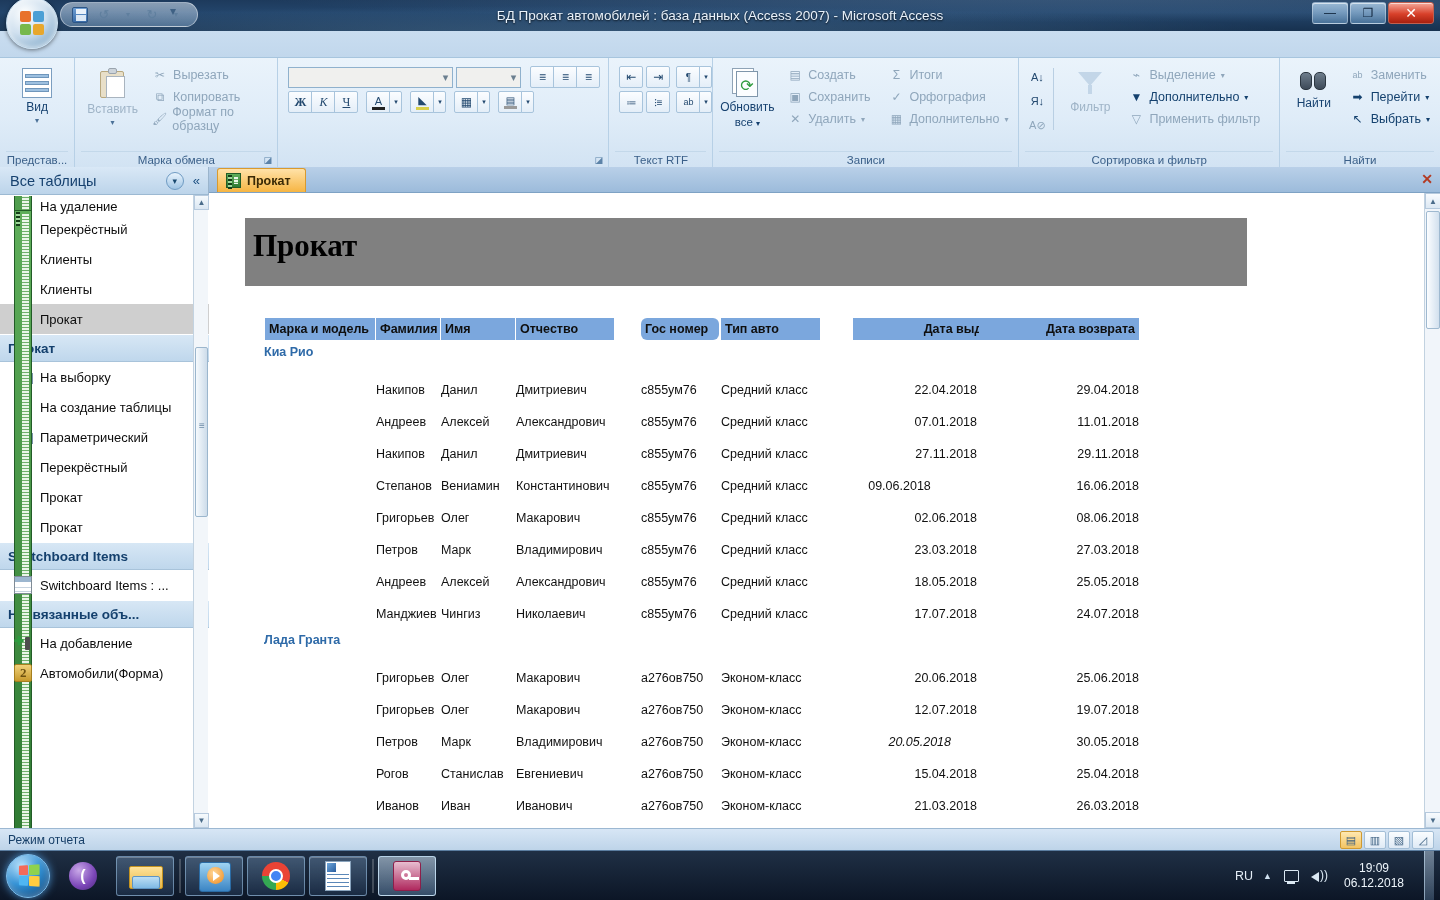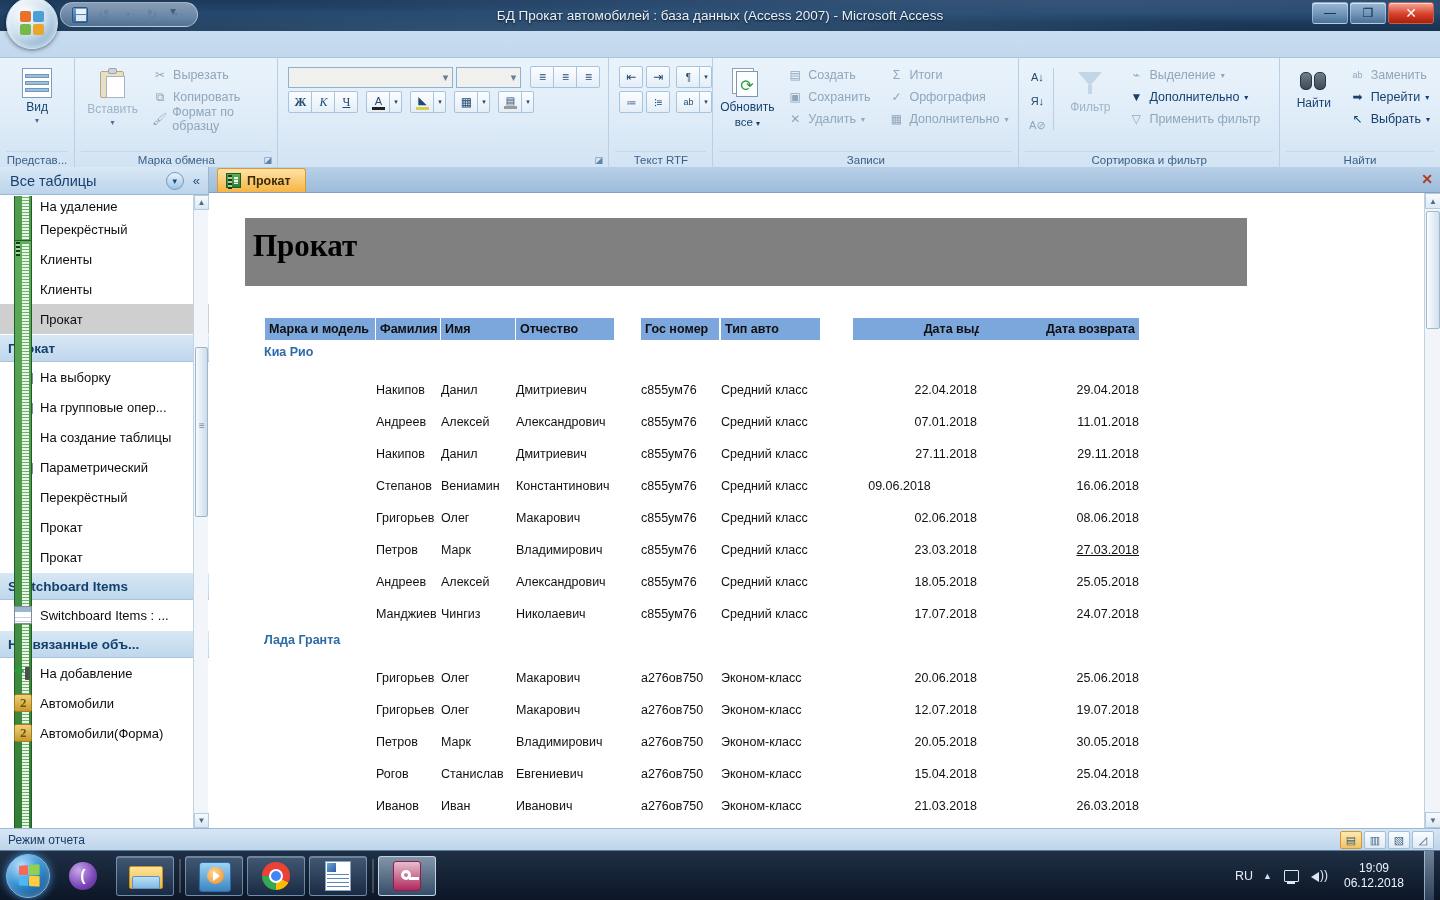--- a/index.html
+++ b/index.html
@@ -680,24 +680,20 @@
         </div>
         <div class="navgroup">
           <span class="g">Прокат</span>
           <span class="chev">⌃</span>
         </div>
         <div class="navitem">
           <span class="ni query"></span>
           <span>На выборку</span>
         </div>
         <div class="navitem">
-          <span class="ni query"></span>
-          <span>На групповые опер...</span>
-        </div>
-        <div class="navitem">
           <span class="ni qmake"></span>
           <span>На создание таблицы</span>
         </div>
         <div class="navitem">
           <span class="ni query"></span>
           <span>Параметрический</span>
         </div>
         <div class="navitem">
           <span class="ni cross"></span>
           <span>Перекрёстный</span>
@@ -718,24 +714,20 @@
           <span class="ni table"></span>
           <span>Switchboard Items : ...</span>
         </div>
         <div class="navgroup">
           <span class="g">Несвязанные объ...</span>
           <span class="chev">⌃</span>
         </div>
         <div class="navitem">
           <span class="ni qadd"></span>
           <span>На добавление</span>
-        </div>
-        <div class="navitem">
-          <span class="ni module"></span>
-          <span>Автомобили</span>
         </div>
         <div class="navitem">
           <span class="ni module"></span>
           <span>Автомобили(Форма)</span>
         </div>
       </div>
     <div class="nav-scroll">
       <div class="arrow">▲</div>
       <div class="thumb"></div>
       <div class="arrow" style="position:absolute;bottom:0">▼</div>
@@ -754,21 +746,21 @@
     <div class="reportscroll">
       <div class="report" id="report">
         <div class="report-banner">
           <div class="report-title">Прокат</div>
         </div>
         <div class="hdr-row" id="hdr-row">
             <div class="hdr-cell" style="left: 56px; width: 110px;">Марка и модель</div>
             <div class="hdr-cell" style="left: 167px; width: 64px;">Фамилия</div>
             <div class="hdr-cell" style="left: 232px; width: 74px;">Имя</div>
             <div class="hdr-cell" style="left: 307px; width: 98px;">Отчество</div>
-            <div class="hdr-cell" style="left: 432px; width: 78px;">Гос номер</div>
+            <div class="hdr-cell" style="left: 432px; width: 78px; border-radius: 6px;">Гос номер</div>
             <div class="hdr-cell" style="left: 512px; width: 99px;">Тип авто</div>
             <div class="hdr-cell r" style="left: 644px; width: 155px;">Дата выдачи</div>
             <div class="hdr-cell r" style="left: 770px; width: 160px;">Дата возврата</div>
           </div>
         <div id="report-body">
             <div class="grp-label" style="top: 152px;">Киа Рио</div>
             <div class="drow" style="top: 181px;">
               <div class="dcell" style="left: 167px; width: 64px;">Накипов</div>
               <div class="dcell" style="left: 232px; width: 74px;">Данил</div>
               <div class="dcell" style="left: 307px; width: 98px;">Дмитриевич</div>
@@ -813,21 +805,21 @@
               <div class="dcell r" style="left: 613px; width: 155px;">02.06.2018</div>
               <div class="dcell r" style="left: 770px; width: 160px;">08.06.2018</div>
             </div>
             <div class="drow" style="top: 341px;">
               <div class="dcell" style="left: 167px; width: 64px;">Петров</div>
               <div class="dcell" style="left: 232px; width: 74px;">Марк</div>
               <div class="dcell" style="left: 307px; width: 98px;">Владимирович</div>
               <div class="dcell" style="left: 432px; width: 78px;">с855ум76</div>
               <div class="dcell" style="left: 512px; width: 99px;">Средний класс</div>
               <div class="dcell r" style="left: 613px; width: 155px;">23.03.2018</div>
-              <div class="dcell r" style="left: 770px; width: 160px; text-decoration: underline;">27.03.2018</div>
+              <div class="dcell r" style="left: 770px; width: 160px;">27.03.2018</div>
             </div>
             <div class="drow" style="top: 373px;">
               <div class="dcell" style="left: 167px; width: 64px;">Андреев</div>
               <div class="dcell" style="left: 232px; width: 74px;">Алексей</div>
               <div class="dcell" style="left: 307px; width: 98px;">Александрович</div>
               <div class="dcell" style="left: 432px; width: 78px;">с855ум76</div>
               <div class="dcell" style="left: 512px; width: 99px;">Средний класс</div>
               <div class="dcell r" style="left: 613px; width: 155px;">18.05.2018</div>
               <div class="dcell r" style="left: 770px; width: 160px;">25.05.2018</div>
             </div>
@@ -858,21 +850,21 @@
               <div class="dcell" style="left: 512px; width: 99px;">Эконом-класс</div>
               <div class="dcell r" style="left: 613px; width: 155px;">12.07.2018</div>
               <div class="dcell r" style="left: 770px; width: 160px;">19.07.2018</div>
             </div>
             <div class="drow" style="top: 533px;">
               <div class="dcell" style="left: 167px; width: 64px;">Петров</div>
               <div class="dcell" style="left: 232px; width: 74px;">Марк</div>
               <div class="dcell" style="left: 307px; width: 98px;">Владимирович</div>
               <div class="dcell" style="left: 432px; width: 78px;">а276ов750</div>
               <div class="dcell" style="left: 512px; width: 99px;">Эконом-класс</div>
-              <div class="dcell r" style="left: 613px; width: 155px;">20.05.2018</div>
+              <div class="dcell r" style="left: 587px; width: 155px; font-style: italic;">20.05.2018</div>
               <div class="dcell r" style="left: 770px; width: 160px;">30.05.2018</div>
             </div>
             <div class="drow" style="top: 565px;">
               <div class="dcell" style="left: 167px; width: 64px;">Рогов</div>
               <div class="dcell" style="left: 232px; width: 74px;">Станислав</div>
               <div class="dcell" style="left: 307px; width: 98px;">Евгениевич</div>
               <div class="dcell" style="left: 432px; width: 78px;">а276ов750</div>
               <div class="dcell" style="left: 512px; width: 99px;">Эконом-класс</div>
               <div class="dcell r" style="left: 613px; width: 155px;">15.04.2018</div>
               <div class="dcell r" style="left: 770px; width: 160px;">25.04.2018</div>

